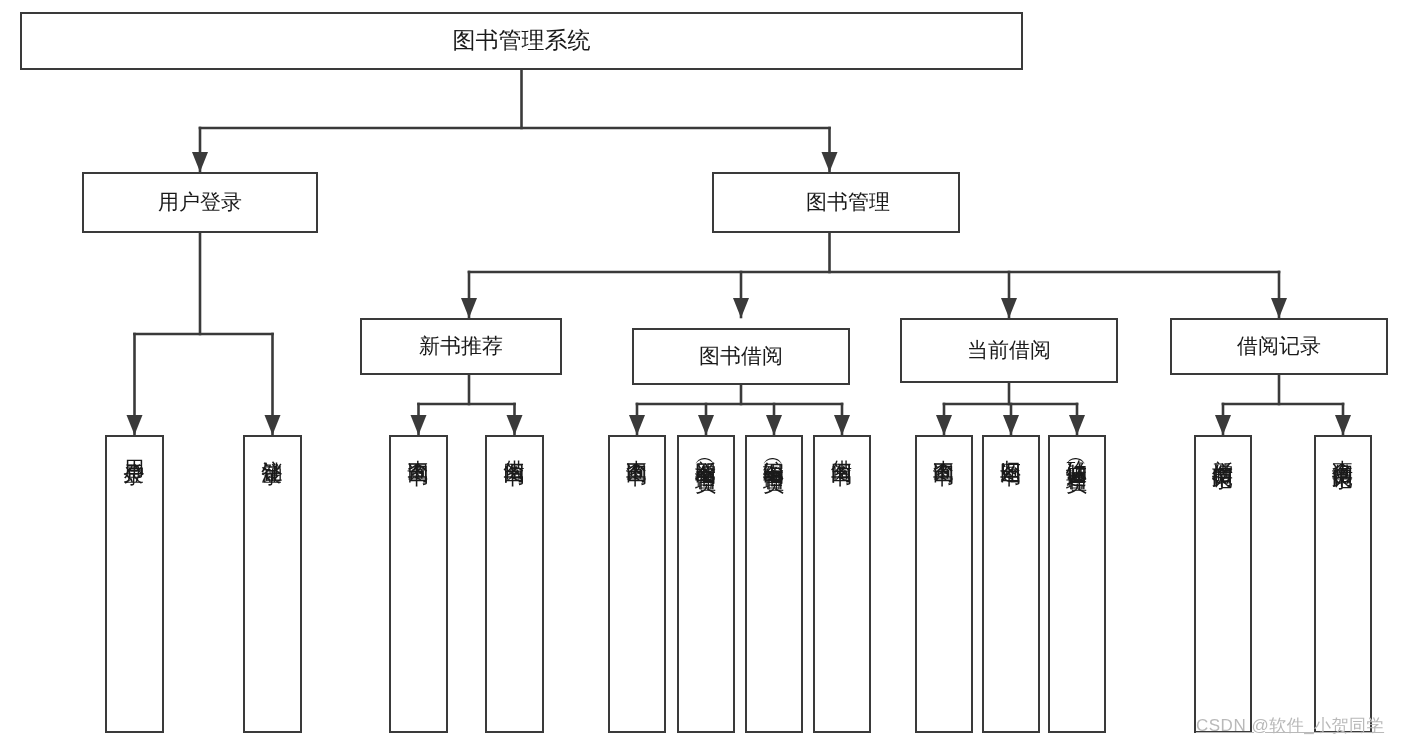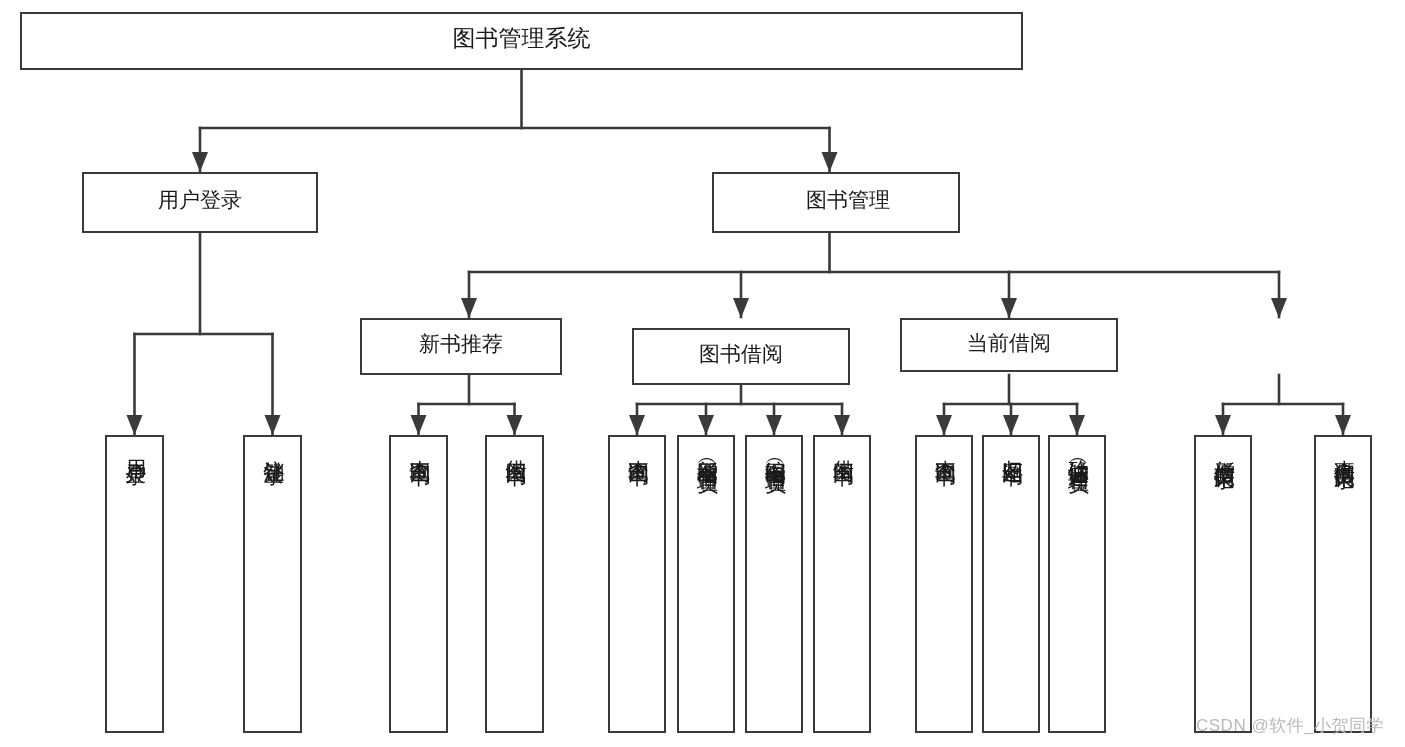--- a/index.html
+++ b/index.html
@@ -33,21 +33,20 @@
     border: 2px solid #3a3a3a;
     display: flex;
     align-items: center;
     justify-content: center;
     color: #1a1a1a;
   }
   .node .node-label {
     display: block;
     text-align: center;
     line-height: 1.18;
-    font-family: Liberation Mono, monospace;
   }
   .node-root .node-label { font-size: 23px; }
   .node-l1 .node-label { font-size: 21px; }
   .node-l2 .node-label { font-size: 21px; }
   .node-leaf {
     align-items: flex-start;
     padding-top: 6px;
   }
   .node-leaf .node-label {
     writing-mode: vertical-rl;
@@ -56,20 +55,21 @@
     letter-spacing: 2px;
     line-height: 1;
     white-space: nowrap;
   }
   .watermark {
     position: absolute;
     font-size: 17px;
     color: #b9b9b9;
     white-space: nowrap;
     letter-spacing: 0.5px;
+    text-decoration: underline;
   }
 </style>
 </head>
 <body>
 
 <div id="diagram-root">
 
   <svg id="edge-layer" width="1405" height="747" viewBox="0 0 1405 747">
       <line x1="521.5" y1="70" x2="521.5" y2="128" stroke="#3a3a3a" stroke-width="2.6" stroke-linecap="square"></line>
       <line x1="200" y1="128" x2="829.5" y2="128" stroke="#3a3a3a" stroke-width="2.6" stroke-linecap="square"></line>
@@ -135,22 +135,25 @@
   <div class="node node-l1" style="left:712px; top:172px; width:248px; height:61px;padding-left:24px;">
     <span class="node-label">图书管理</span>
   </div>
 
   <div class="node node-l2" style="left:360px; top:318px; width:202px; height:57px;">
     <span class="node-label">新书推荐</span>
   </div>
   <div class="node node-l2" style="left:632px; top:318px; width:218px; height:57px;margin-top:10px;">
     <span class="node-label">图书借阅</span>
   </div>
-  <div class="node node-l2" style="left:900px; top:318px; width:218px; height:54px;">
+  <div class="node node-l2" style="left:900px; top:318px; width:218px; height:65px;">
     <span class="node-label">当前借阅</span>
+  </div>
+  <div class="node node-l2" style="left:1170px; top:318px; width:218px; height:57px;">
+    <span class="node-label">借阅记录</span>
   </div>
 
   <div class="node node-leaf" style="left:105px; top:435px; width:59px; height:298px;">
     <span class="node-label">用户登录</span>
   </div>
   <div class="node node-leaf" style="left:243px; top:435px; width:59px; height:298px;">
     <span class="node-label">注销登录</span>
   </div>
   <div class="node node-leaf" style="left:389px; top:435px; width:59px; height:298px;">
     <span class="node-label">查询图书</span>

